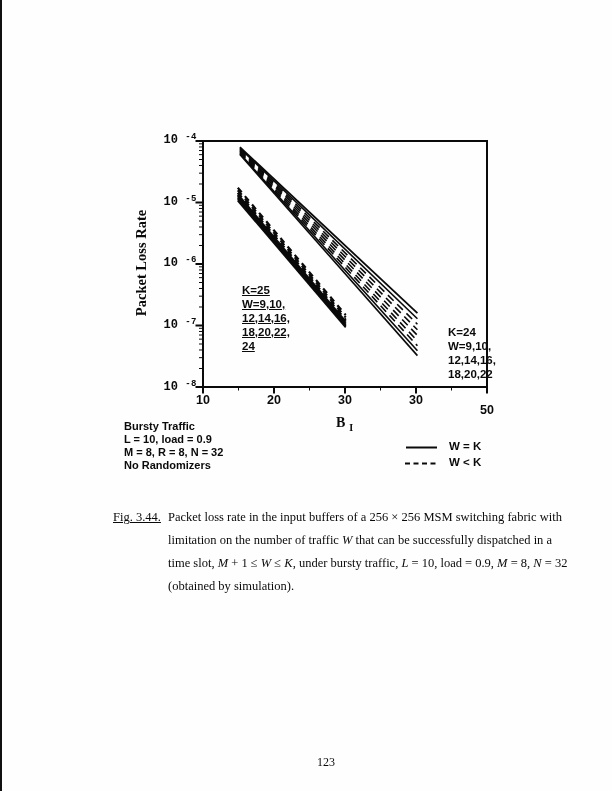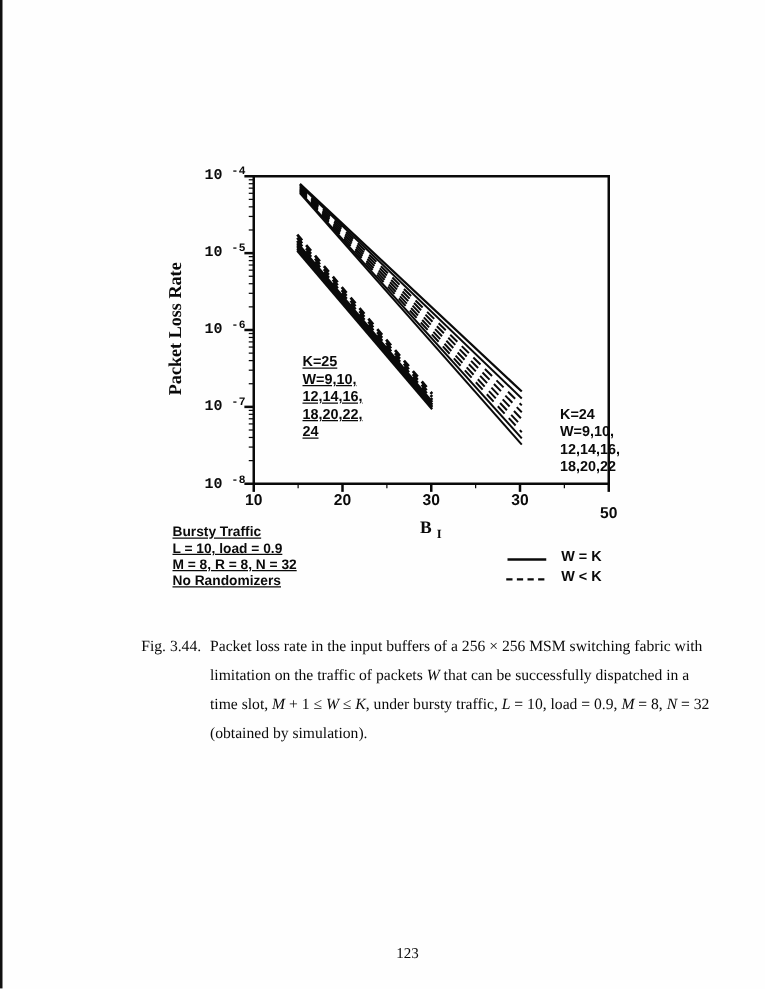--- a/index.html
+++ b/index.html
@@ -145,31 +145,31 @@
     <div>24</div>
   </div>
 
   <div class="abs annot" style="left:425px; top:325px;margin-left:23px;">
     <div>K=24</div>
     <div>W=9,10,</div>
     <div>12,14,16,</div>
     <div>18,20,22</div>
   </div>
 
-  <div class="abs info" style="left:138px; top:420px;text-decoration:underline;">
+  <div class="abs info" style="left:124px; top:420px;">
     <div>Bursty Traffic</div>
     <div>L = 10, load = 0.9</div>
     <div>M = 8, R = 8, N = 32</div>
     <div>No Randomizers</div>
   </div>
 
   <div class="abs legend-label" style="left:449px; top:440px;">W = K</div>
   <div class="abs legend-label" style="left:449px; top:456px;">W &lt; K</div>
 
-  <div class="abs caption-label" style="left:113px; top:510px;">Fig. 3.44.</div>
+  <div class="abs caption-label" style="left:113px; top:510px;text-decoration:underline;">Fig. 3.44.</div>
   <div class="abs caption-line" style="left:168px; top:510px;text-align:center;"><span>Packet loss rate in the input buffers of a 256 × 256 MSM switching fabric with</span></div>
-  <div class="abs caption-line" style="left:168px; top:533px;"><span>limitation on the traffic of packets </span><span style="font-style: italic;">W</span><span> that can be successfully dispatched in a</span></div>
+  <div class="abs caption-line" style="left:168px; top:533px;"><span>limitation on the number of traffic </span><span style="font-style: italic;">W</span><span> that can be successfully dispatched in a</span></div>
   <div class="abs caption-line" style="left:168px; top:556px;"><span>time slot, </span><span style="font-style: italic;">M</span><span> + 1 ≤ </span><span style="font-style: italic;">W</span><span> ≤ </span><span style="font-style: italic;">K</span><span>, under bursty traffic, </span><span style="font-style: italic;">L</span><span> = 10, load = 0.9, </span><span style="font-style: italic;">M</span><span> = 8, </span><span style="font-style: italic;">N</span><span> = 32</span></div>
   <div class="abs caption-line" style="left:168px; top:579px;"><span>(obtained by simulation).</span></div>
 
   <div class="abs page-number" style="left:306px; top:736px;">123</div>
 
 </div>
 
 </body></html>

